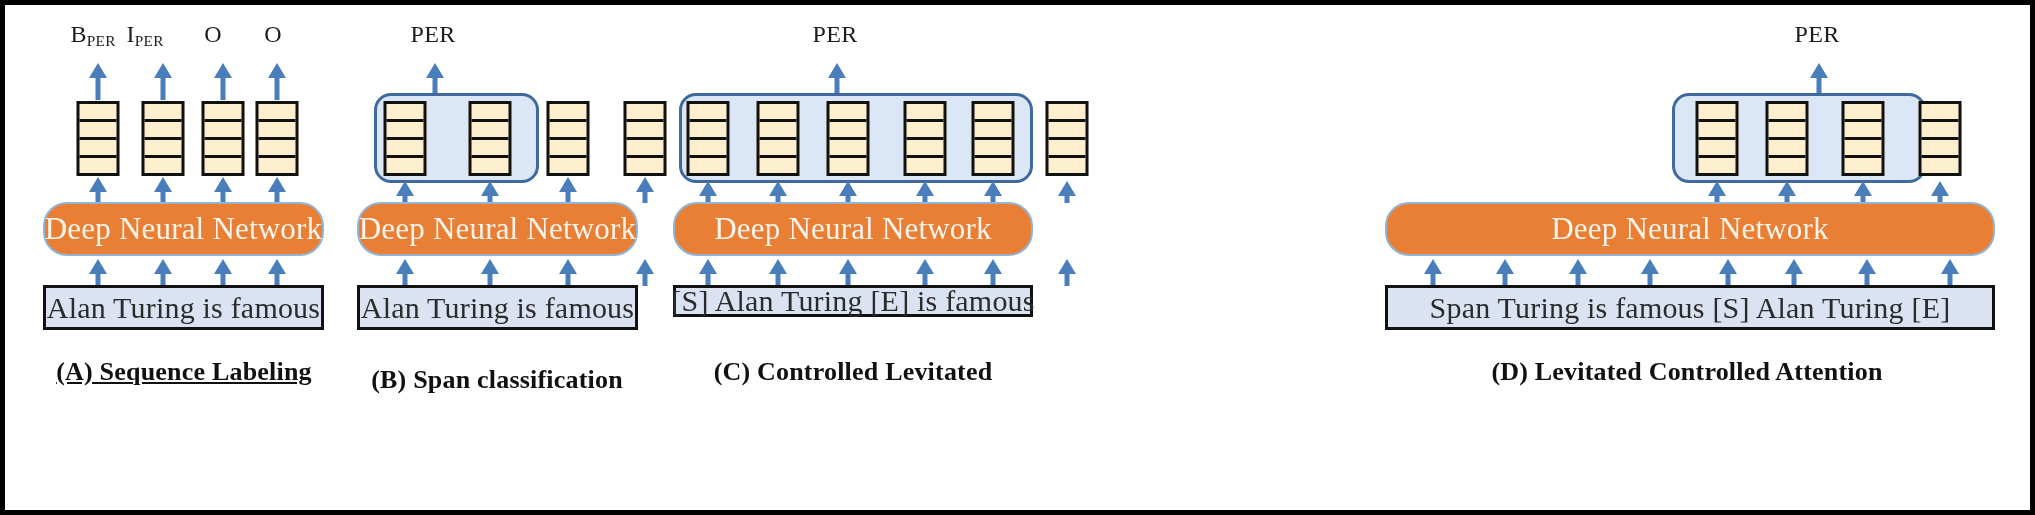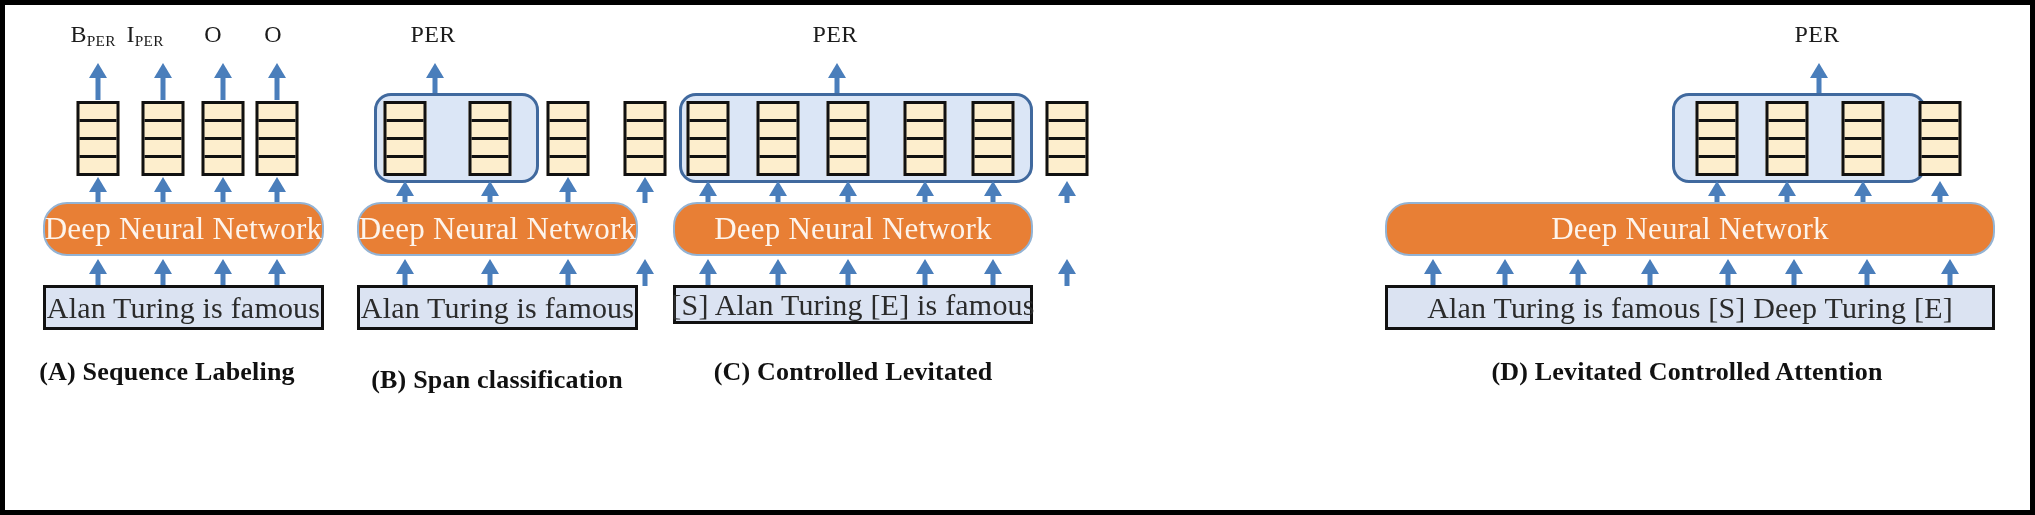--- a/index.html
+++ b/index.html
@@ -232,21 +232,21 @@
         <div class="head"></div>
         <div class="shaft" style="height:21px;"></div>
       </div>
     <div class="arrow" style="left:272px; top:254px; height:27px;">
         <div class="head"></div>
         <div class="shaft" style="height:21px;"></div>
       </div>
 
     <div class="sent" style="left:38px; top:280px; width:281px; height:45px;">Alan Turing   is  famous</div>
 
-    <div class="caption" style="left:162px; top:352px;">(A) Sequence Labeling</div>
+    <div class="caption" style="left:179px; top:352px;text-decoration:underline;">(A) Sequence Labeling</div>
   </div>
 
   <div class="panel">
     <div class="tag-label" style="left:428px; top:17px;">
       <span>PER</span><sub></sub>
     </div>
 
     <div class="arrow" style="left:430px; top:58px; height:31px;">
         <div class="head"></div>
         <div class="shaft" style="height:24px;"></div>
@@ -414,21 +414,21 @@
       </div>
     <div class="arrow" style="left:988px; top:254px; height:27px;">
         <div class="head"></div>
         <div class="shaft" style="height:21px;"></div>
       </div>
     <div class="arrow" style="left:1062px; top:254px; height:27px;">
         <div class="head"></div>
         <div class="shaft" style="height:21px;"></div>
       </div>
 
-    <div class="sent" style="left:668px; top:280px; width:360px; height:39px;">[S] Alan Turing  [E]  is  famous</div>
+    <div class="sent" style="left:668px; top:280px; width:360px; height:32px;">[S] Alan Turing  [E]  is  famous</div>
 
     <div class="caption" style="left:848px; top:352px;">(C) Controlled Levitated</div>
   </div>
 
   <div class="panel">
     <div class="tag-label" style="left:1812px; top:17px;">
       <span>PER</span><sub></sub>
     </div>
 
     <div class="arrow" style="left:1814px; top:58px; height:31px;">
@@ -508,18 +508,18 @@
       </div>
     <div class="arrow" style="left:1862px; top:254px; height:27px;">
         <div class="head"></div>
         <div class="shaft" style="height:21px;"></div>
       </div>
     <div class="arrow" style="left:1945px; top:254px; height:27px;">
         <div class="head"></div>
         <div class="shaft" style="height:21px;"></div>
       </div>
 
-    <div class="sent" style="left:1380px; top:280px; width:610px; height:45px;">Alan Turing is famous [S] Deep Turing [E]</div>
+    <div class="sent" style="left:1380px; top:280px; width:610px; height:45px;">Span Turing is famous [S] Alan Turing [E]</div>
 
     <div class="caption" style="left:1682px; top:352px;">(D) Levitated Controlled Attention</div>
   </div>
 
 </div>
 
 </body></html>

